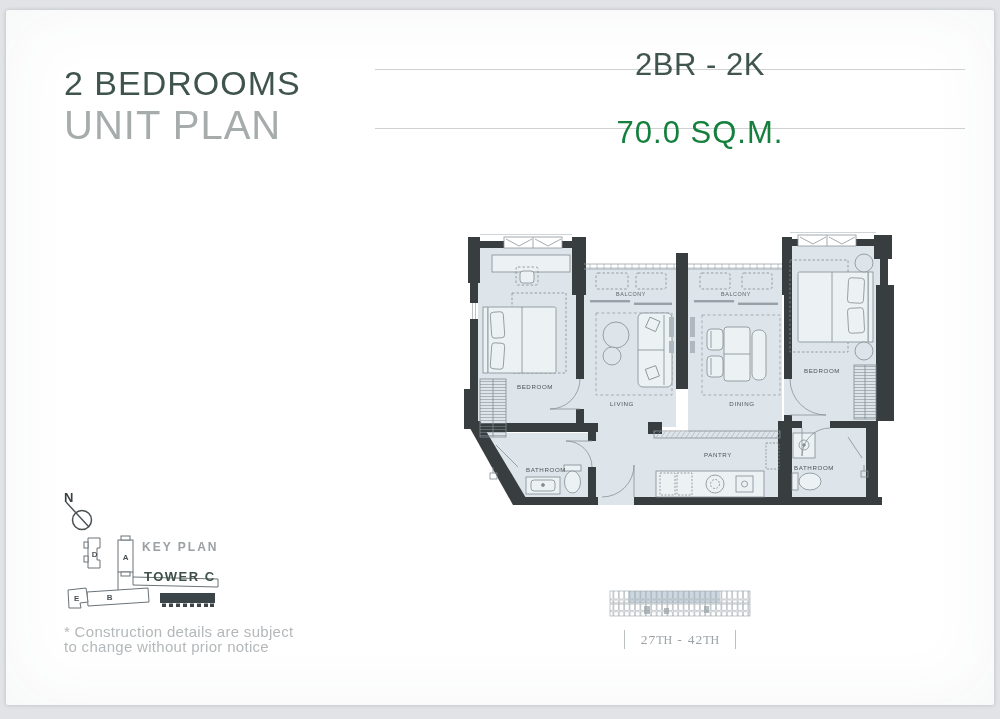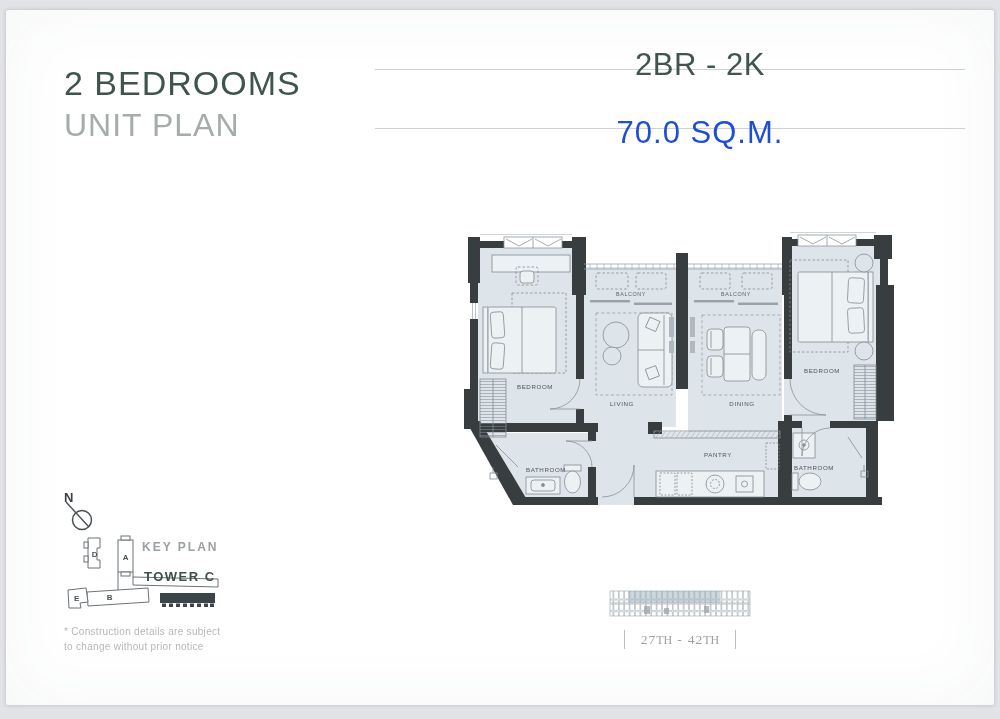--- a/index.html
+++ b/index.html
@@ -14,50 +14,50 @@
     background:#ffffff; border-radius:2px;
     box-shadow:0 0 4px rgba(0,0,0,.18), inset 0 0 70px rgba(60,70,80,.05);
   }
   
   .title-block { position:absolute; left:64px; top:62px; }
   .title-line1 {
     font-size:34px; font-weight:400; letter-spacing:1px;
     color:#3f544c; line-height:42px; white-space:nowrap;
   }
   .title-line2 {
-    font-size:32px; font-weight:400; letter-spacing:1px;
+    font-size:40px; font-weight:400; letter-spacing:1px;
     color:#a6abab; line-height:42px; white-space:nowrap;
   }
   
   .unit-header {
     position:absolute; left:375px; top:69px; width:590px; height:60px;
     border-top:1px solid #cdd1d4; border-bottom:1px solid #cdd1d4;
     display:flex; align-items:center; justify-content:center; gap:8px;
     padding-left:60px;
     flex-direction:column;
   }
   .unit-code { font-size:31px; font-weight:500; letter-spacing:.5px; color:#40554d; }
-  .unit-area { font-size:31px; font-weight:400; letter-spacing:1px; color:#1d4ed8;margin-top:24px; }
+  .unit-area { font-size:31px; font-weight:400; letter-spacing:1px; color:#15803d;margin-top:24px; }
   
   .plan-wrap { position:absolute; left:450px; top:215px; width:460px; height:300px; }
   svg text {
     font-family:"Liberation Sans", sans-serif;
     font-size:6.2px; fill:#4c555a; letter-spacing:.6px; text-anchor:middle;
   }
   svg text.balc { font-size:5.4px; fill:#5a6368; }
   
   .keyplan-wrap { position:absolute; left:52px; top:484px; width:172px; height:132px; }
   .keyplan-wrap text.kp-title { font-size:12px; font-weight:bold; letter-spacing:2px; fill:#9aa0a3; text-anchor:start; }
   .keyplan-wrap text.kp-tower { font-size:13px; font-weight:bold; letter-spacing:1.5px; fill:#3e5049; text-anchor:start; }
   .keyplan-wrap text.kp-bldg  { font-size:8px;  font-weight:bold; fill:#4a5154; }
   .keyplan-wrap text.kp-n     { font-size:13px; font-weight:bold; fill:#3b4043; }
   
   .disclaimer {
     position:absolute; left:64px; top:624px;
-    font-size:10px; color:#b4b8ba; line-height:15px; letter-spacing:.3px;
+    font-size:15px; color:#b4b8ba; line-height:15px; letter-spacing:.3px;
   }
   
   .elevation { position:absolute; left:608px; top:588px; width:144px; }
   .floor-label-row {
     position:relative; margin-top:6px; height:20px;
     display:flex; align-items:center; justify-content:center;
     font-size:13.5px; color:#9aa0a3; letter-spacing:1px;font-family:Liberation Serif, serif;
   }
   .floor-label-row sup { font-size:12px; vertical-align:super; letter-spacing:0; }
   .floor-sep { margin:0 5px; }

